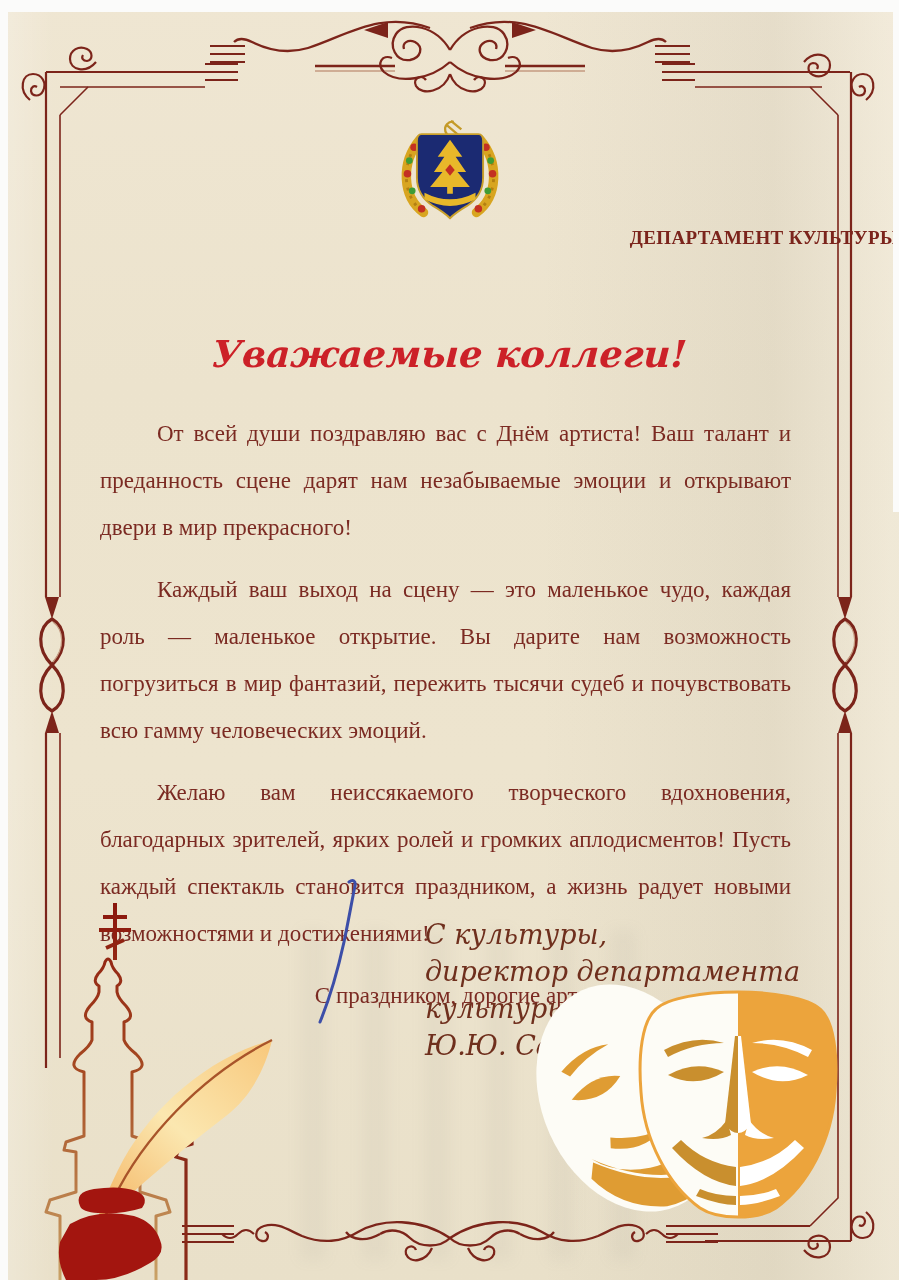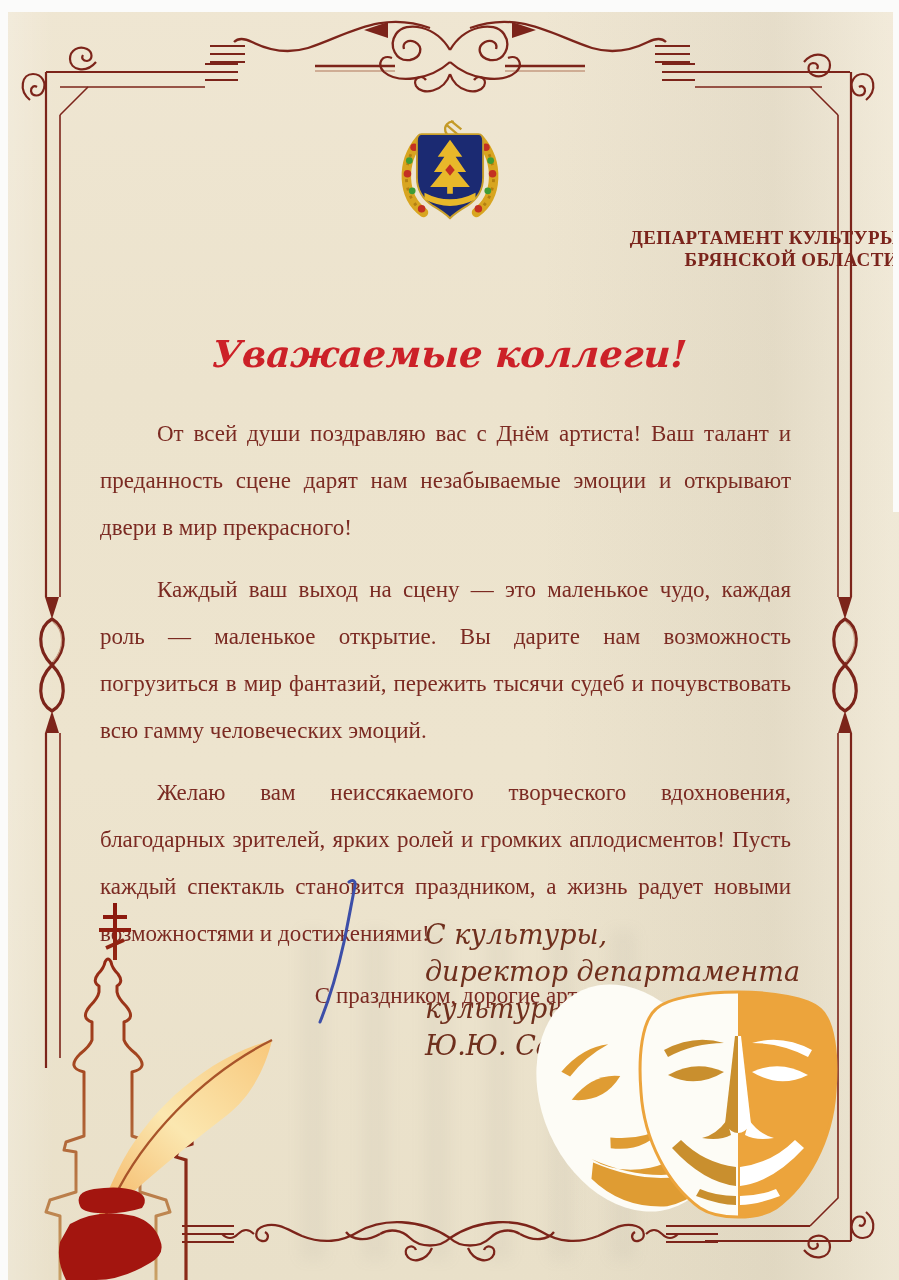--- a/index.html
+++ b/index.html
@@ -165,21 +165,20 @@
 
       <path d="M 0 20 L 13 38 L 6 38 L 17 54 L 8 54 L 21 70 L 3 70 L 3 77 L -3 77 L -3 70 L -21 70 L -8 54 L -17 54 L -6 38 L -13 38 Z" fill="#e8b82a"></path>
       <path d="M 0 46 L 5 52 L 0 58 L -5 52 Z" fill="#c33022"></path>
 
       <path d="M -27 76 Q 0 90 27 76 L 27 83 Q 0 97 -27 83 Z" fill="#e8b82a"></path>
     </svg>
   </div>
 
   <div class="org-name">
     <div>ДЕПАРТАМЕНТ КУЛЬТУРЫ</div>
-    <div>БРЯНСКОЙ ОБЛАСТИ</div>
   </div>
 
   <h1 class="salutation">Уважаемые коллеги!</h1>
 
   <div class="letter-body">
     <p>От всей души поздравляю вас с Днём артиста! Ваш талант и преданность сцене дарят нам незабываемые эмоции и открывают двери в мир прекрасного!</p>
     <p>Каждый ваш выход на сцену — это маленькое чудо, каждая роль — маленькое открытие. Вы дарите нам возможность погрузиться в мир фантазий, пережить тысячи судеб и почувствовать всю гамму человеческих эмоций.</p>
     <p>Желаю вам неиссякаемого творческого вдохновения, благодарных зрителей, ярких ролей и громких аплодисментов! Пусть каждый спектакль становится праздником, а жизнь радует новыми возможностями и достижениями!</p>
     <p class="closing">С праздником, дорогие артисты!</p>
   </div>

